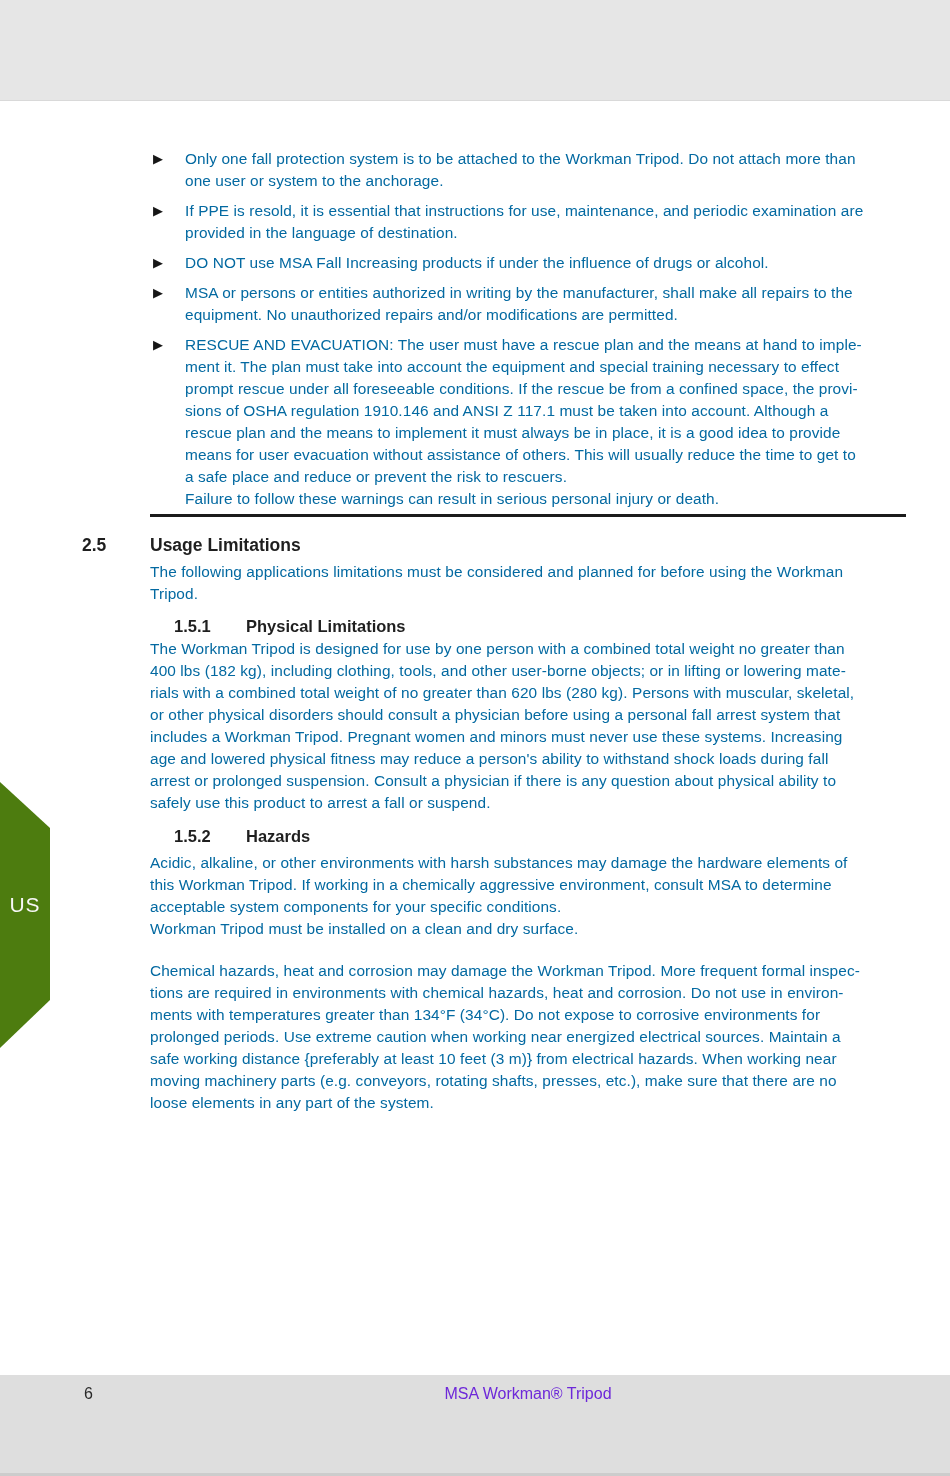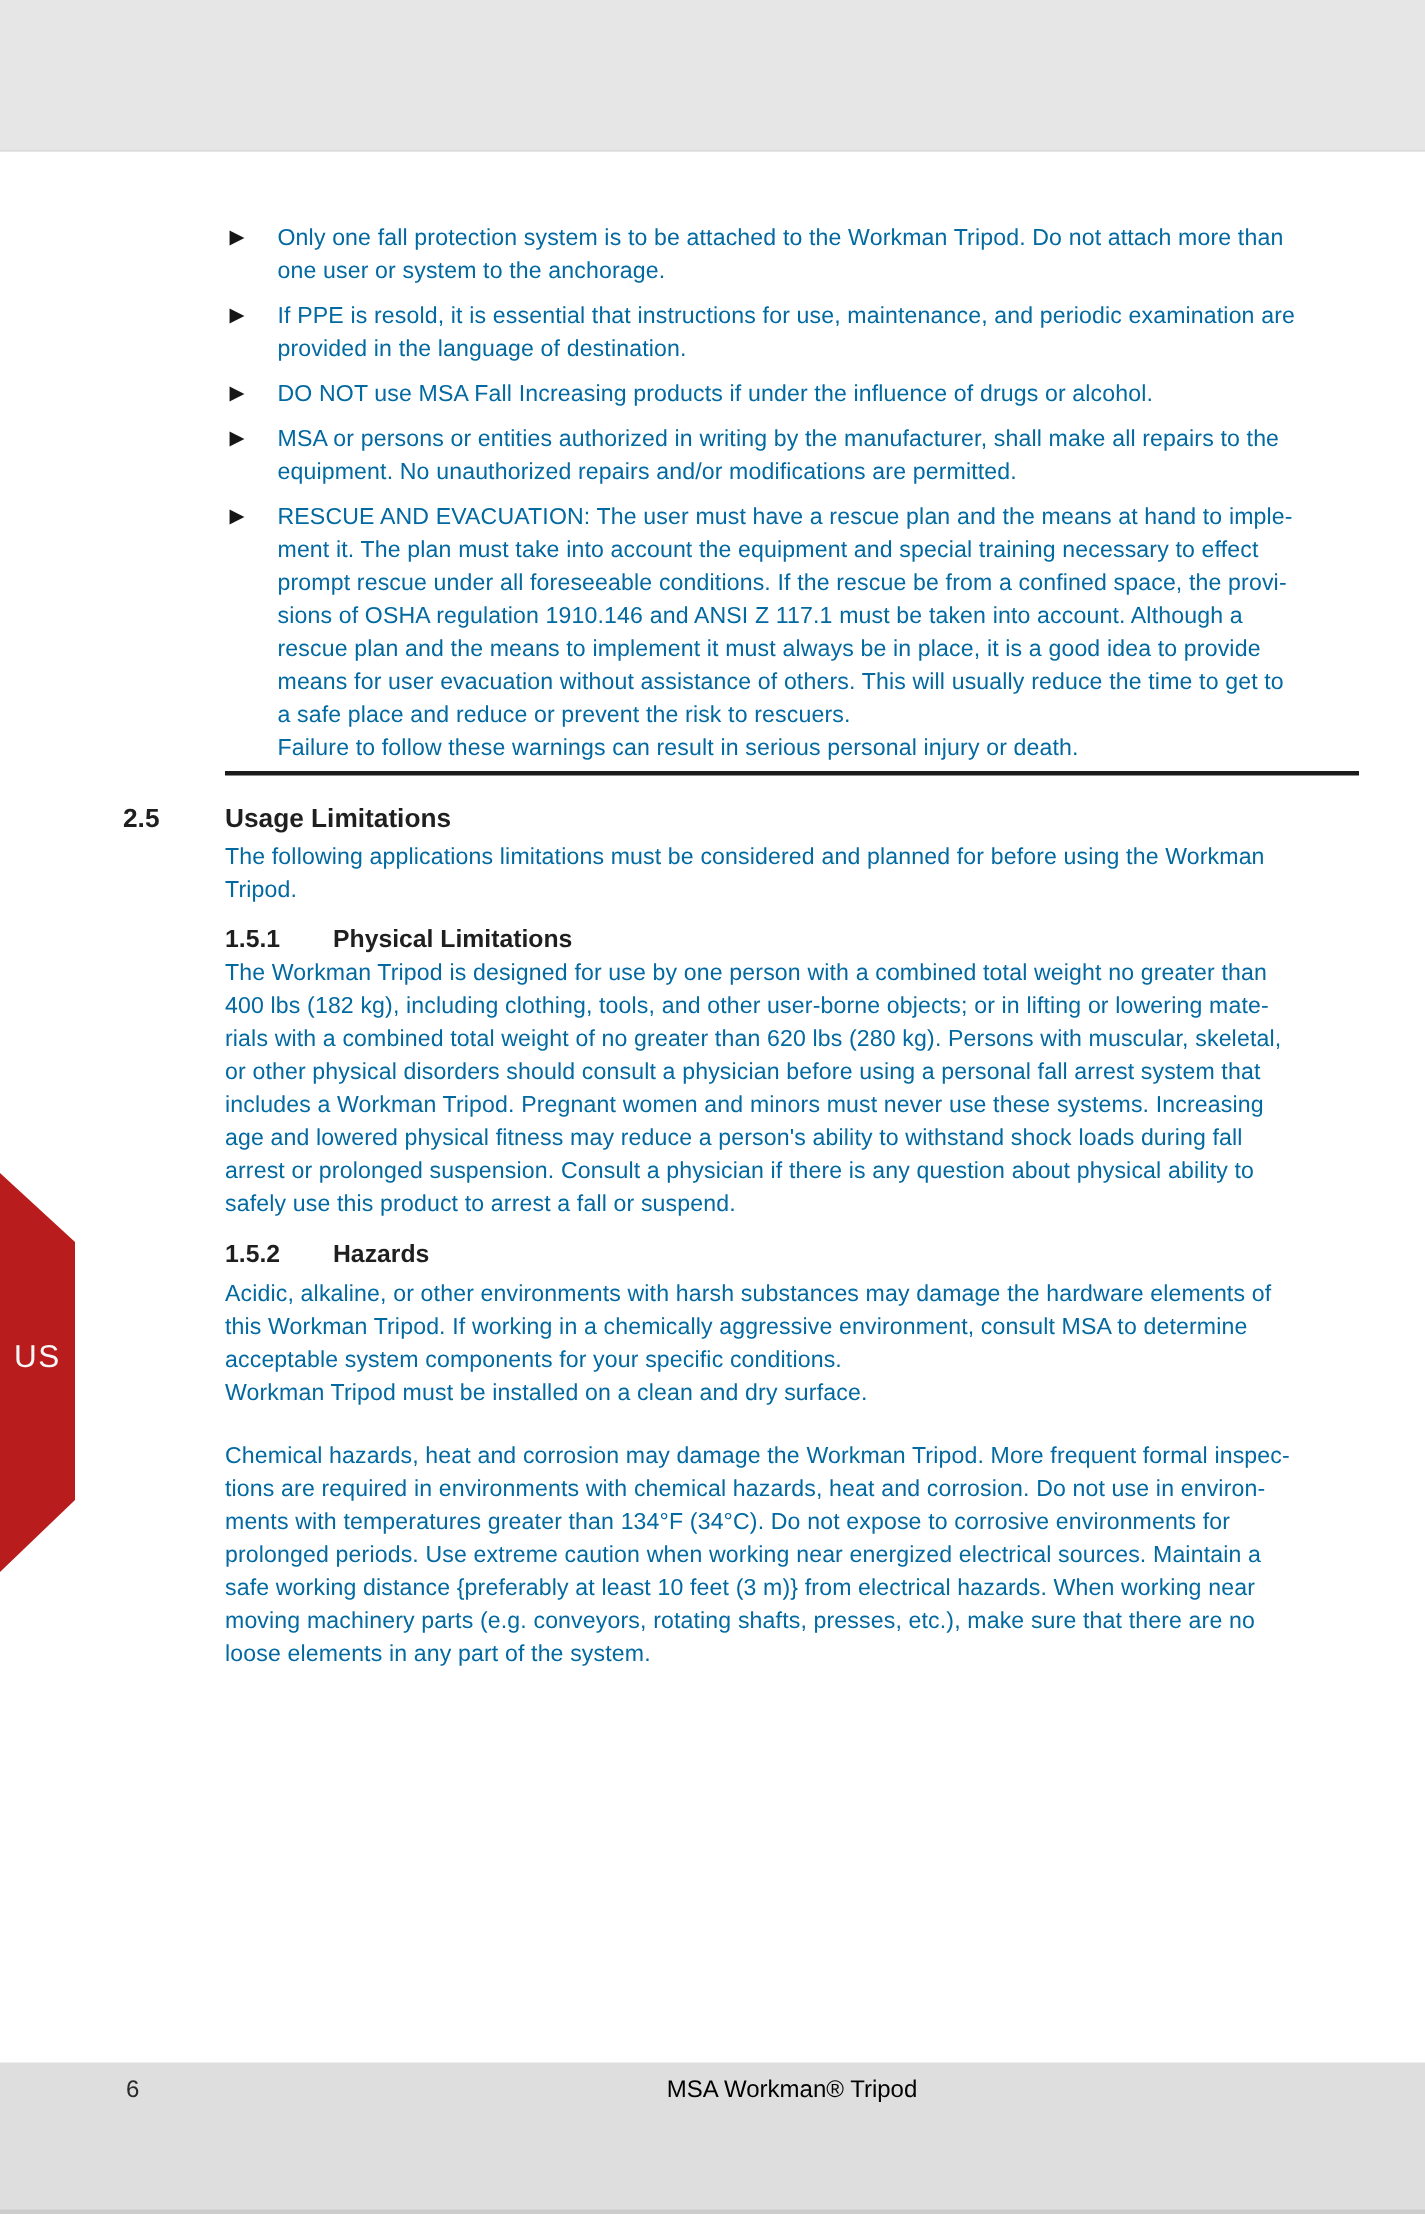--- a/index.html
+++ b/index.html
@@ -64,30 +64,30 @@
   .h-main .sec-num {
     position: absolute; left: -68px; width: 68px;
   }
   .h-sub {
     font-size: 16.5px;
     font-weight: bold;
     color: #1f1f1f;
     line-height: 24px;
     display: flex;
   }
-  .h-sub .sec-num { width: 72px; flex: 0 0 72px; }
+  .h-sub .sec-num { width: 72px; flex: 0 0 72px; margin-left: 24px; }
   .mt4 { margin-top: 4px; }
   .mt8 { margin-top: 20px; }
   .mt9 { margin-top: 9px; }
   .mt10 { margin-top: 10px; }
 
   
   .us-tab {
     position: absolute; left: 0; top: 782px; width: 50px; height: 266px;
-    background: #b91c1c;
+    background: #4d7c0f;
     -webkit-clip-path: polygon(0 0, 50px 46px, 50px 218px, 0 266px);
     clip-path: polygon(0 0, 50px 46px, 50px 218px, 0 266px);
   }
   .us-tab .tab-label {
     position: absolute; top: 111px; left: 0; width: 100%;
     text-align: center;
     font-size: 21px;
     color: #f7f7f7;
     letter-spacing: 1px;
   }
@@ -98,21 +98,21 @@
     background: #dedede;
     border-bottom: 3px solid #cccccc;
   }
   .footer-band .page-num {
     position: absolute; left: 84px; top: 10px;
     font-size: 16px; color: #2a2a2a;
   }
   .footer-band .doc-title {
     position: absolute; left: 150px; top: 10px; width: 756px;
     text-align: center;
-    font-size: 16px; color: #000000;
+    font-size: 16px; color: #6d28d9;
   }
 </style>
 </head>
 <body>
 
 <div class="page">
 
   <div class="header-band"></div>
 
   <div class="content">

